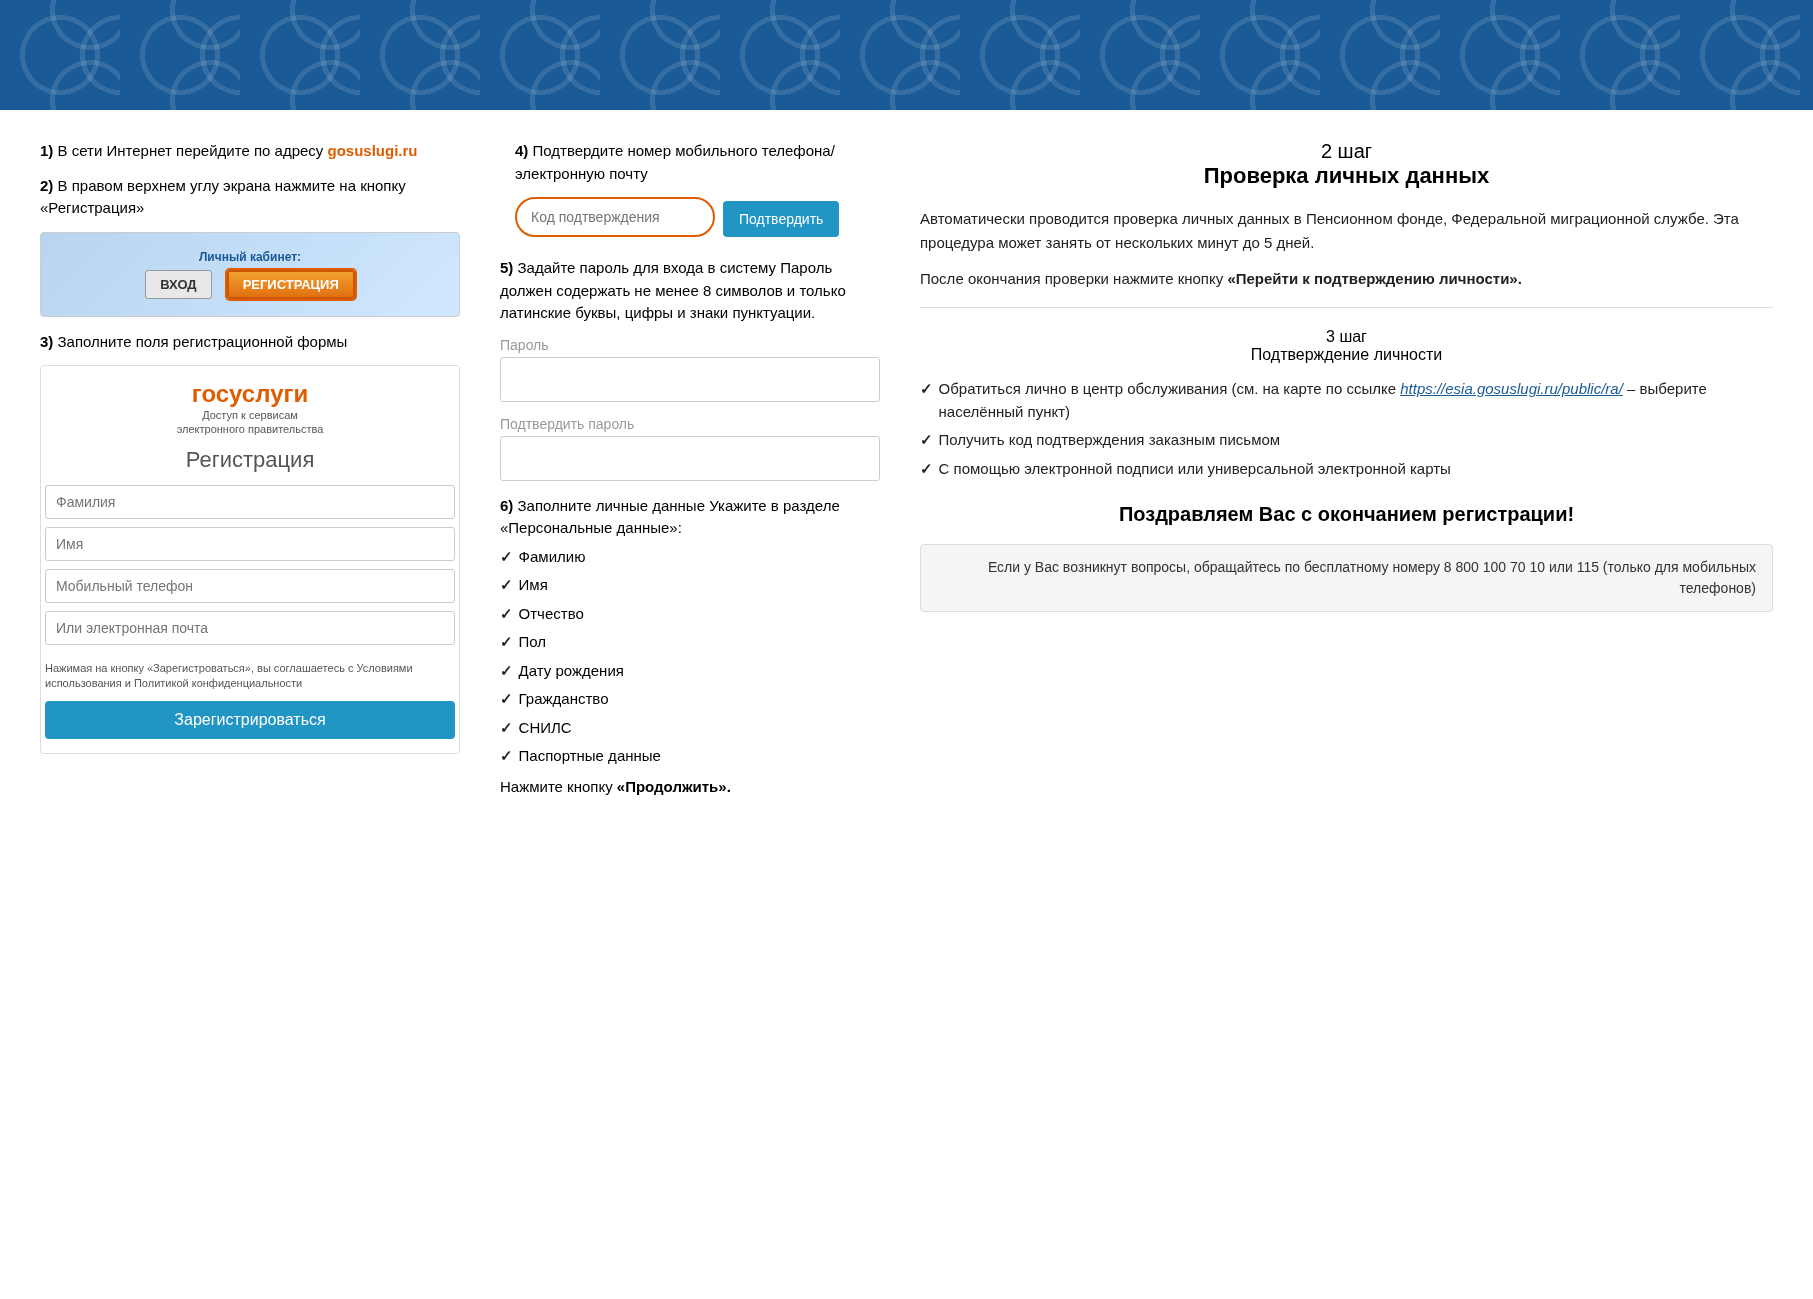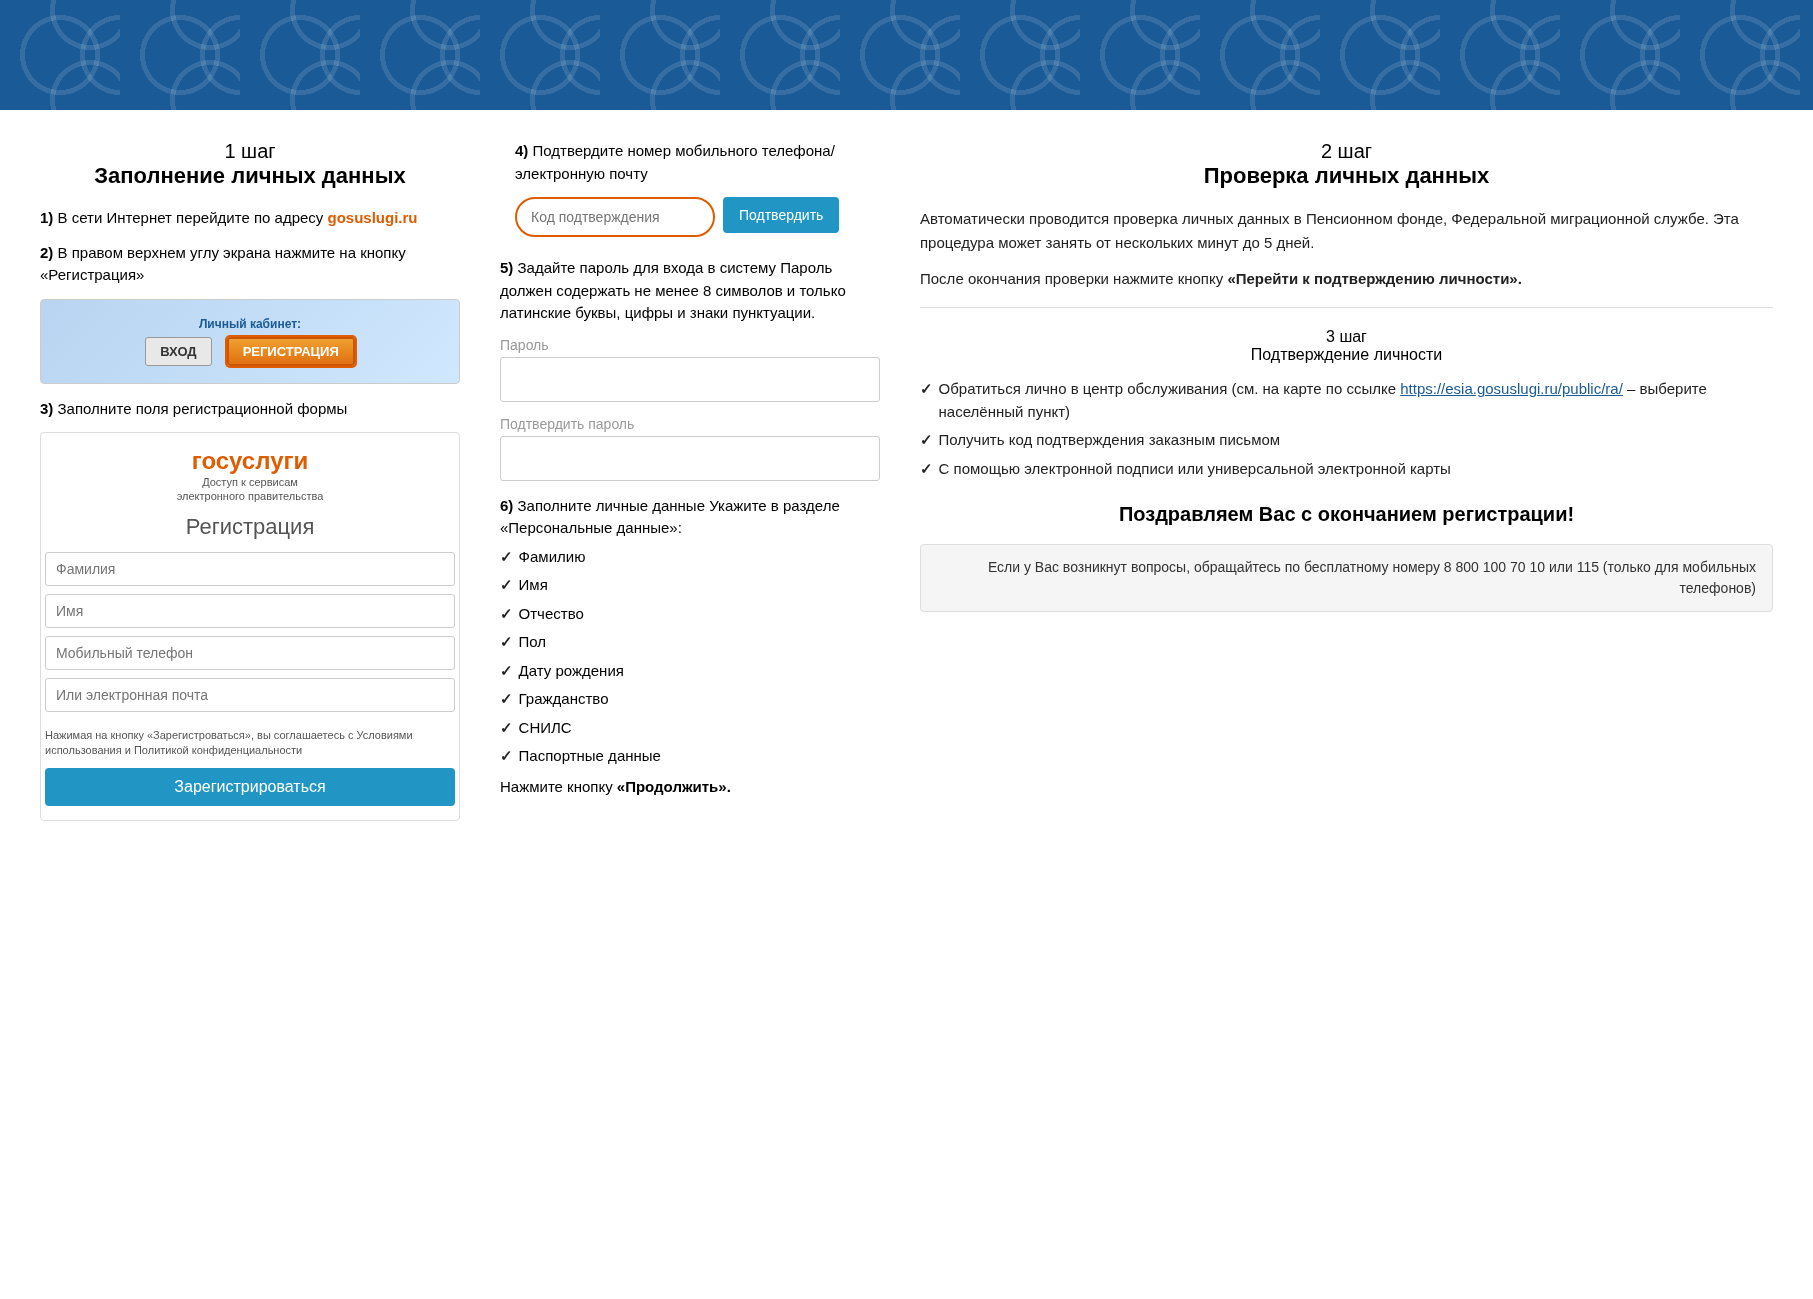--- a/index.html
+++ b/index.html
@@ -81,20 +81,21 @@
       font-weight: bold;
     }
     .link-blue {
       color: #e05c00;
       font-weight: bold;
       text-decoration: none;
     }
     .link-blue-href {
       color: #1a5a96;
       text-decoration: underline;
+      font-style: italic;
     }
 
     
     .reg-banner {
       border: 1px solid #ccc;
       border-radius: 4px;
       margin: 10px 0 14px 0;
       overflow: hidden;
       background: linear-gradient(135deg, #b8d4f0 0%, #d0e8ff 100%);
       height: 85px;
@@ -201,21 +202,21 @@
       cursor: pointer;
     }
 
     
     .confirm-section {
       margin-bottom: 20px;
       margin-left: 15px;
     }
     .confirm-field-row {
       display: flex;
-      align-items: flex-start;
+      align-items: flex-end;
       gap: 8px;
       margin: 10px 0;
     }
     .confirm-input {
       border: 2px solid #e05c00;
       border-radius: 20px;
       padding: 10px 14px;
       font-size: 14px;
       color: #999;
       width: 200px;
@@ -301,24 +302,20 @@
     }
   </style>
 </head>
 <body>
 
 <div class="header-banner"></div>
 
 <div class="main-content">
 
   <div class="col-left">
-    <div class="step-heading">
-      <span class="step-number">1 шаг</span>
-      <span class="step-title">Заполнение личных данных</span>
-    </div>
 
     <div class="step-item">
       <span class="item-num">1)</span>
       <span> В сети Интернет перейдите по адресу </span>
       <a class="link-blue" href="#">gosuslugi.ru</a>
     </div>
 
     <div class="step-item">
       <span class="item-num">2)</span>
       <span> В правом верхнем углу экрана нажмите на кнопку «Регистрация»</span>

